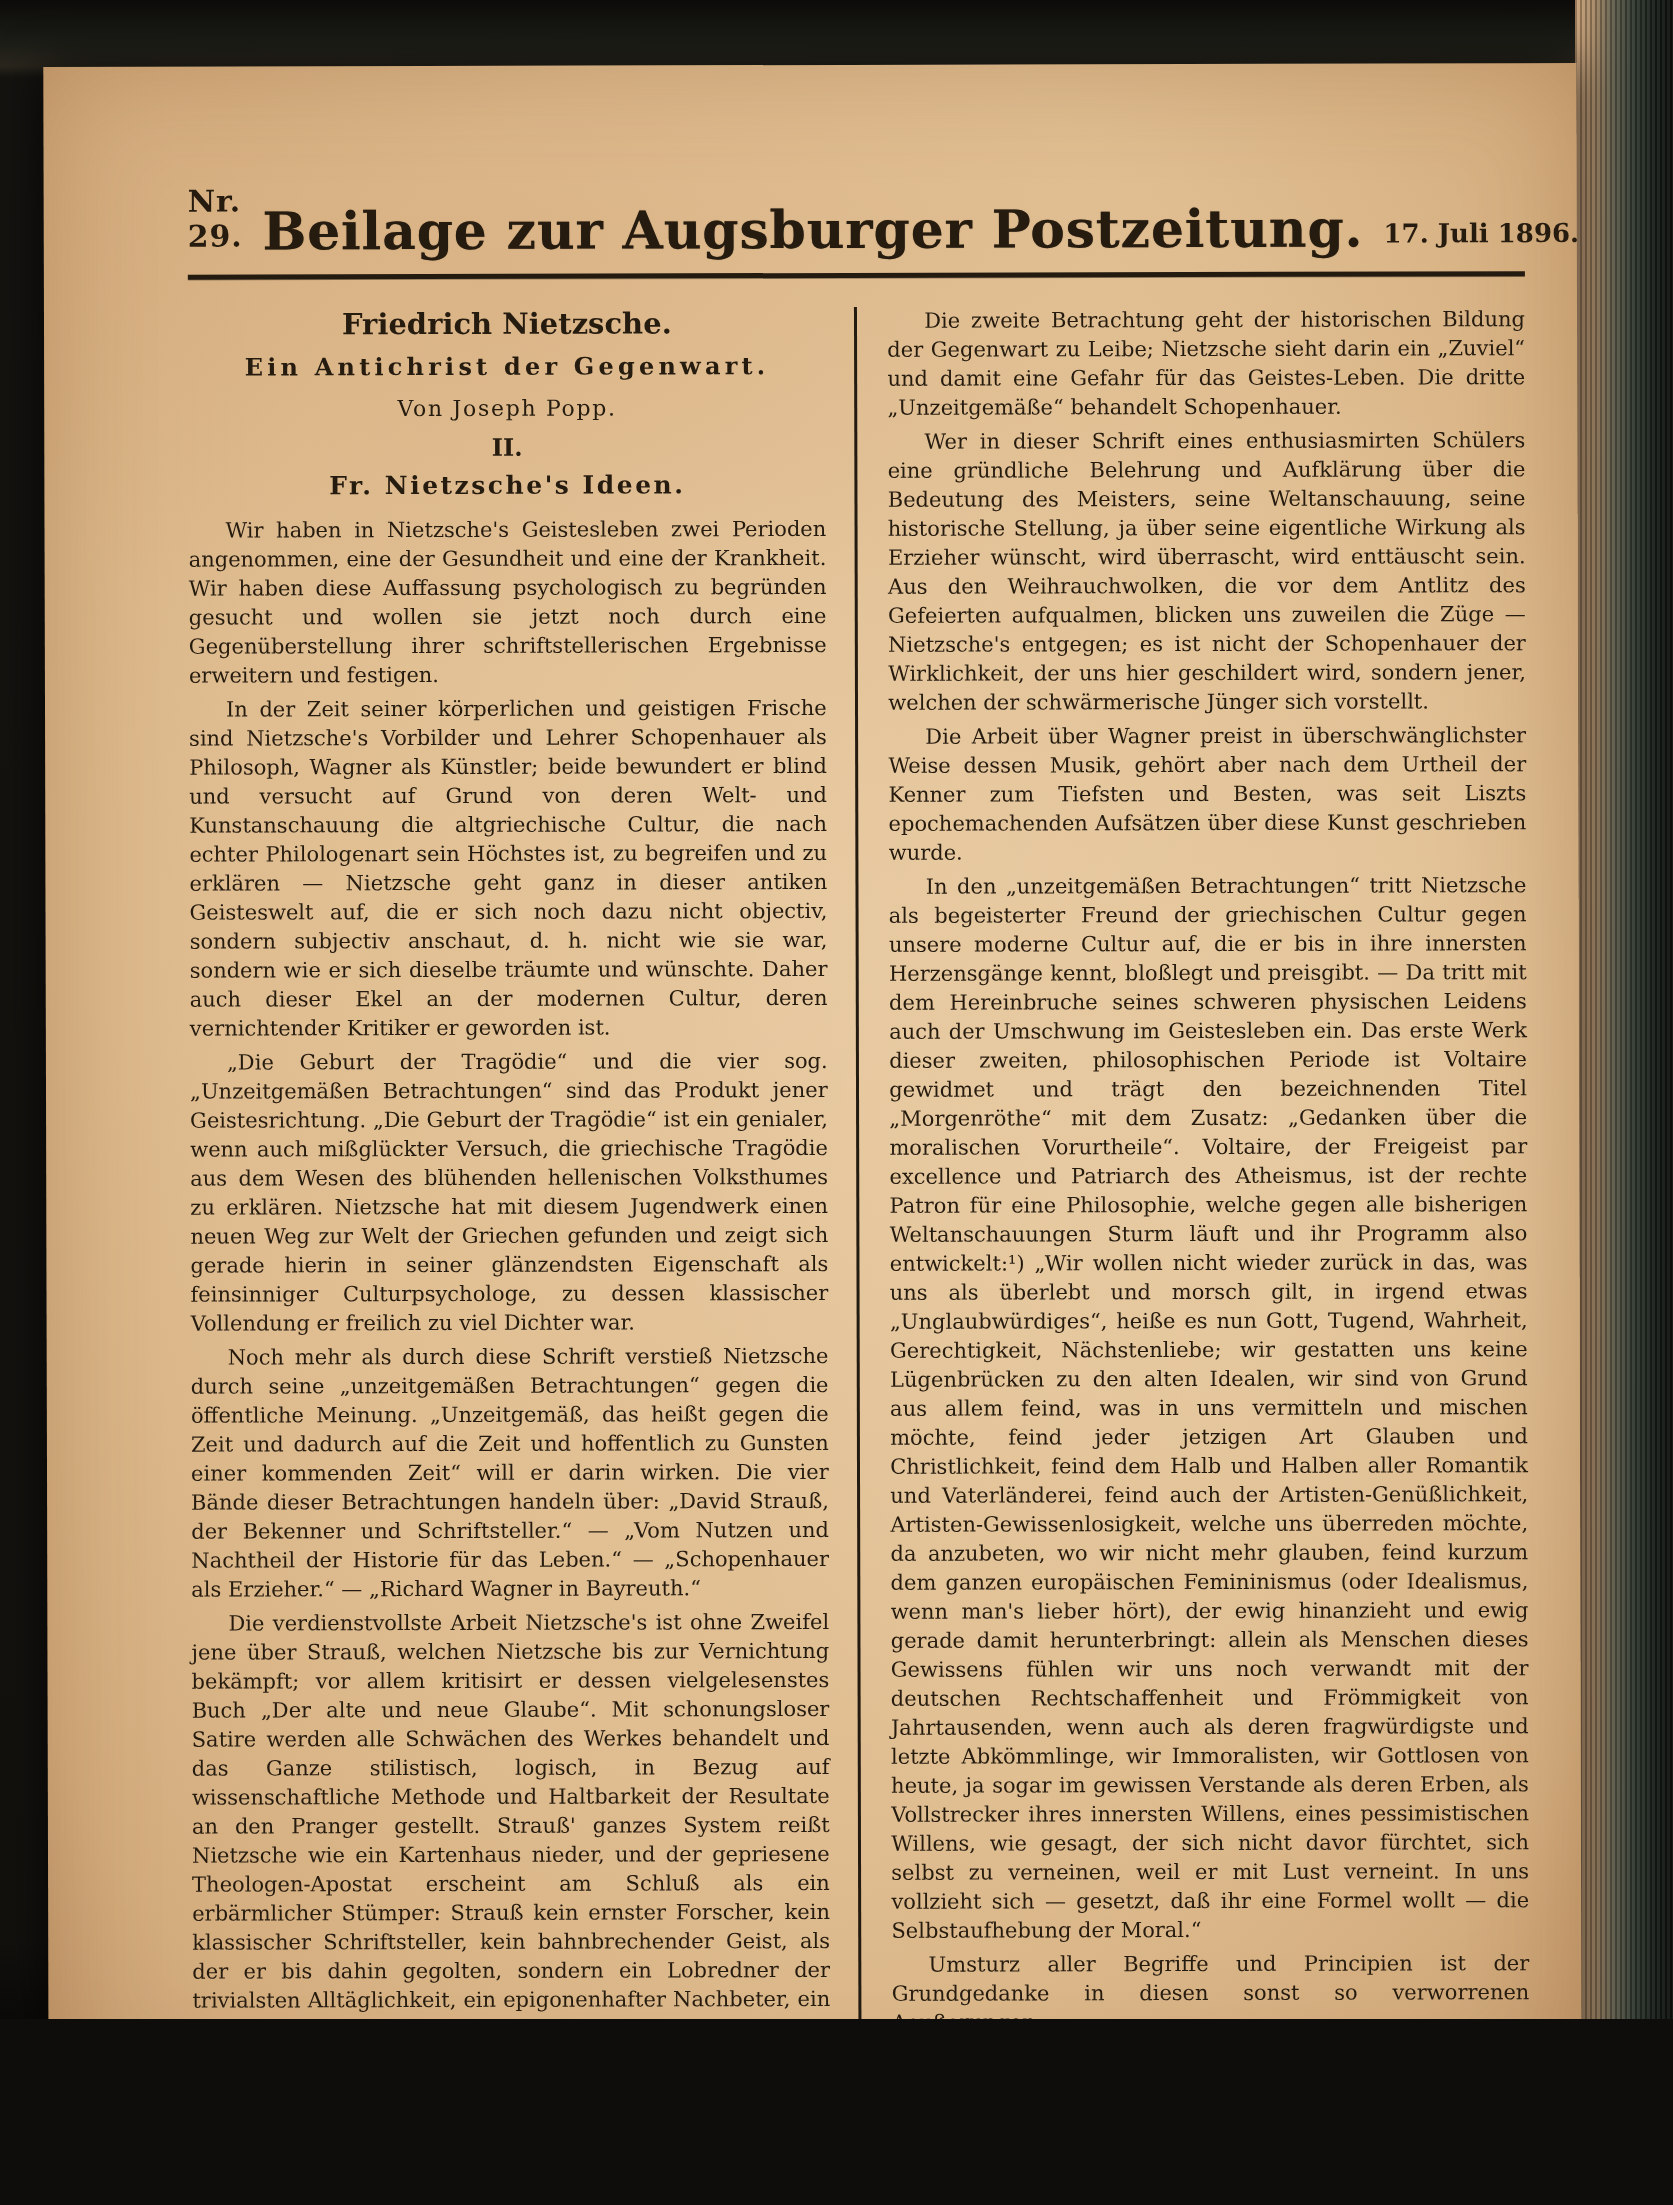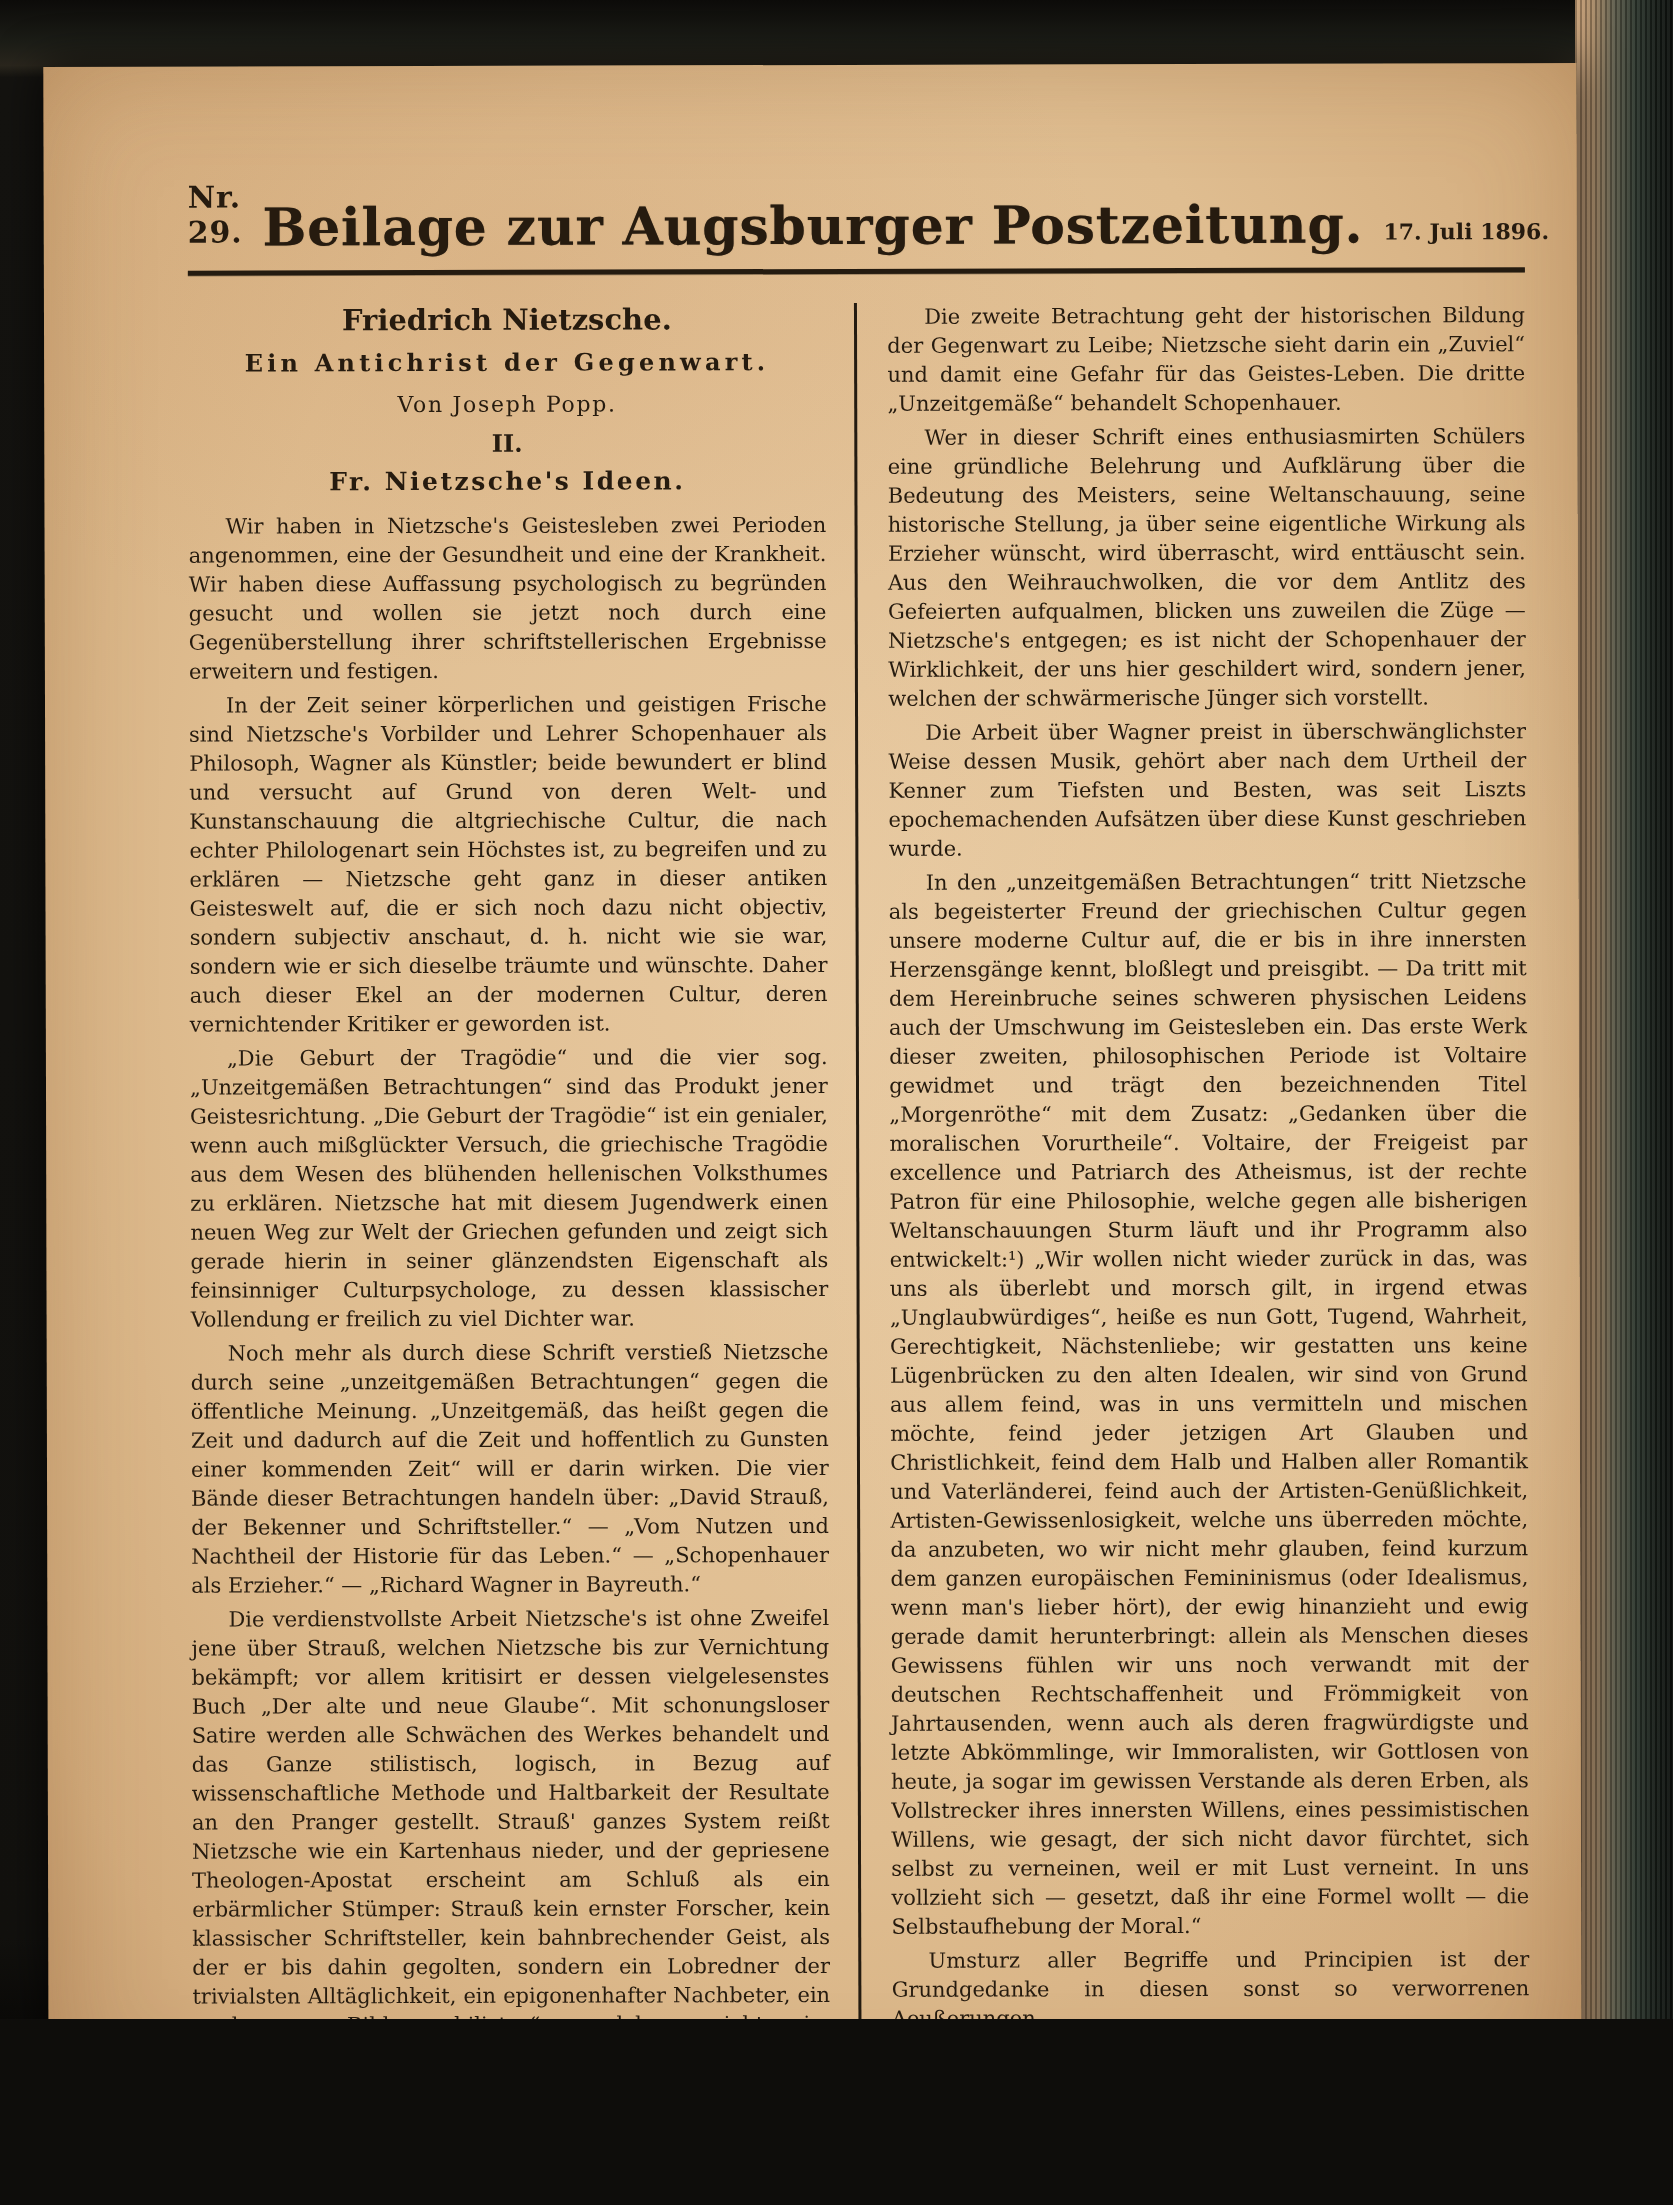--- a/index.html
+++ b/index.html
@@ -18,21 +18,21 @@
            radial-gradient(1004px 670px at 30% 10%, rgba(186,124,74,.16), transparent 60%),
            radial-gradient(921px 1255px at 80% 55%, rgba(255,242,214,.22), transparent 65%),
            radial-gradient(ellipse at 50% 42%, #e7c89f 0%, #dfbd90 55%, #d3ac7d 85%, #c2986b 100%);
          box-shadow:0 0 46px rgba(0,0,0,.75), inset 0 0 109px rgba(122,74,32,.28);}
   .page-inner{position:absolute;left:144px;right:52px;top:107px;bottom:33px;color:#261b0f;}
 
   .masthead{display:grid;grid-template-columns:auto 1fr auto;align-items:end;column-gap:20px;}
   .issue{font-size:30px;font-weight:700;letter-spacing:0.8px;padding-bottom:8.4px;}
   .masthead-title{margin:0;font-size:52px;font-weight:700;letter-spacing:0.8px;white-space:nowrap;
          text-align:center;font-family:"DejaVu Serif", serif;text-shadow:0 0 0.8px rgba(38,27,15,.6);}
-  .date{font-size:22px;font-weight:700;padding-bottom:10px;white-space:nowrap;margin-top:48px;}
+  .date{font-size:26px;font-weight:700;padding-bottom:10px;white-space:nowrap;margin-top:48px;}
   .rule{height:5px;background:#241b10;margin-top:13.4px;box-shadow:0 0.8px 0 rgba(36,27,16,.4);}
 
   .columns{display:flex;margin-top:28.5px;}
   .col{width:50%;font-size:21px;line-height:29px;text-align:justify;}
   .col-left{padding-right:28.5px;border-right:3.3px solid #241b10;}
   .col-right{padding-left:30px;}
   .col p{margin:0 0 5px 0;text-indent:37px;}
 
   .article-title{margin:1.7px 0 13.4px 0;text-align:center;font-size:29px;font-weight:700;text-indent:0;}
   .article-subtitle{margin:0 0 13.4px 0;text-align:center;font-size:24px;font-weight:700;letter-spacing:4.2px;}

